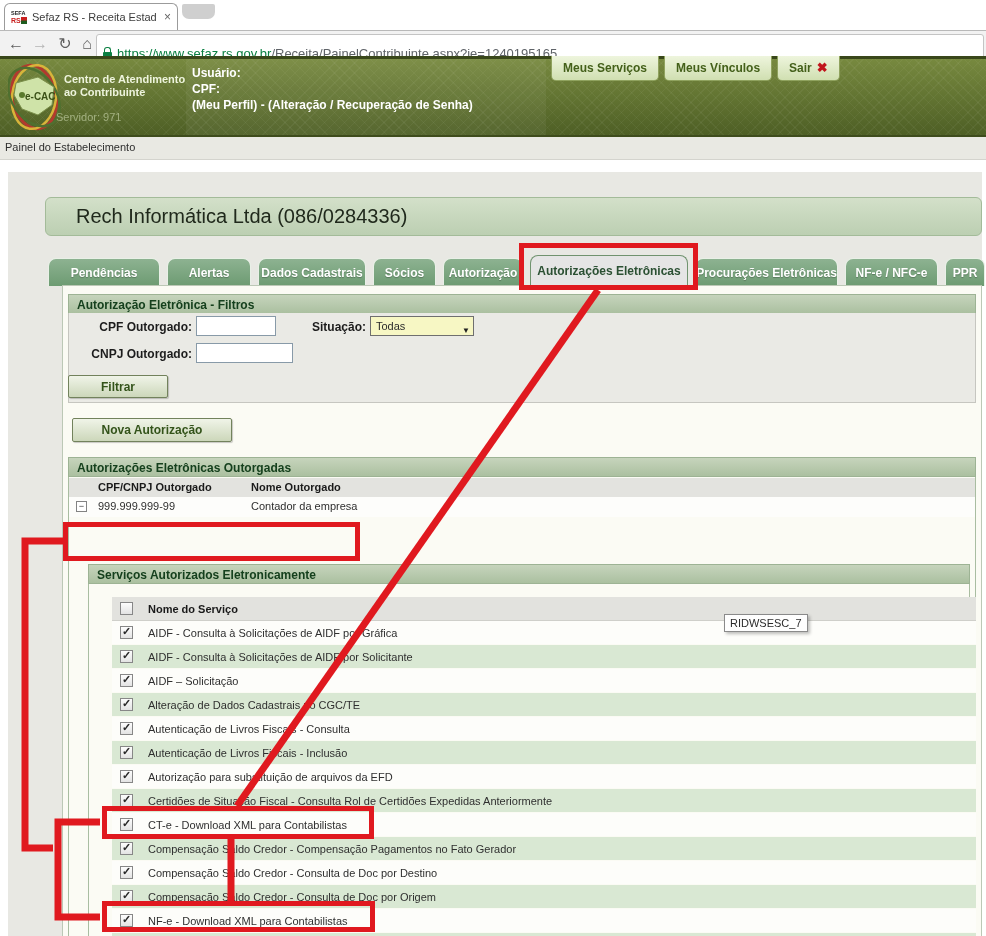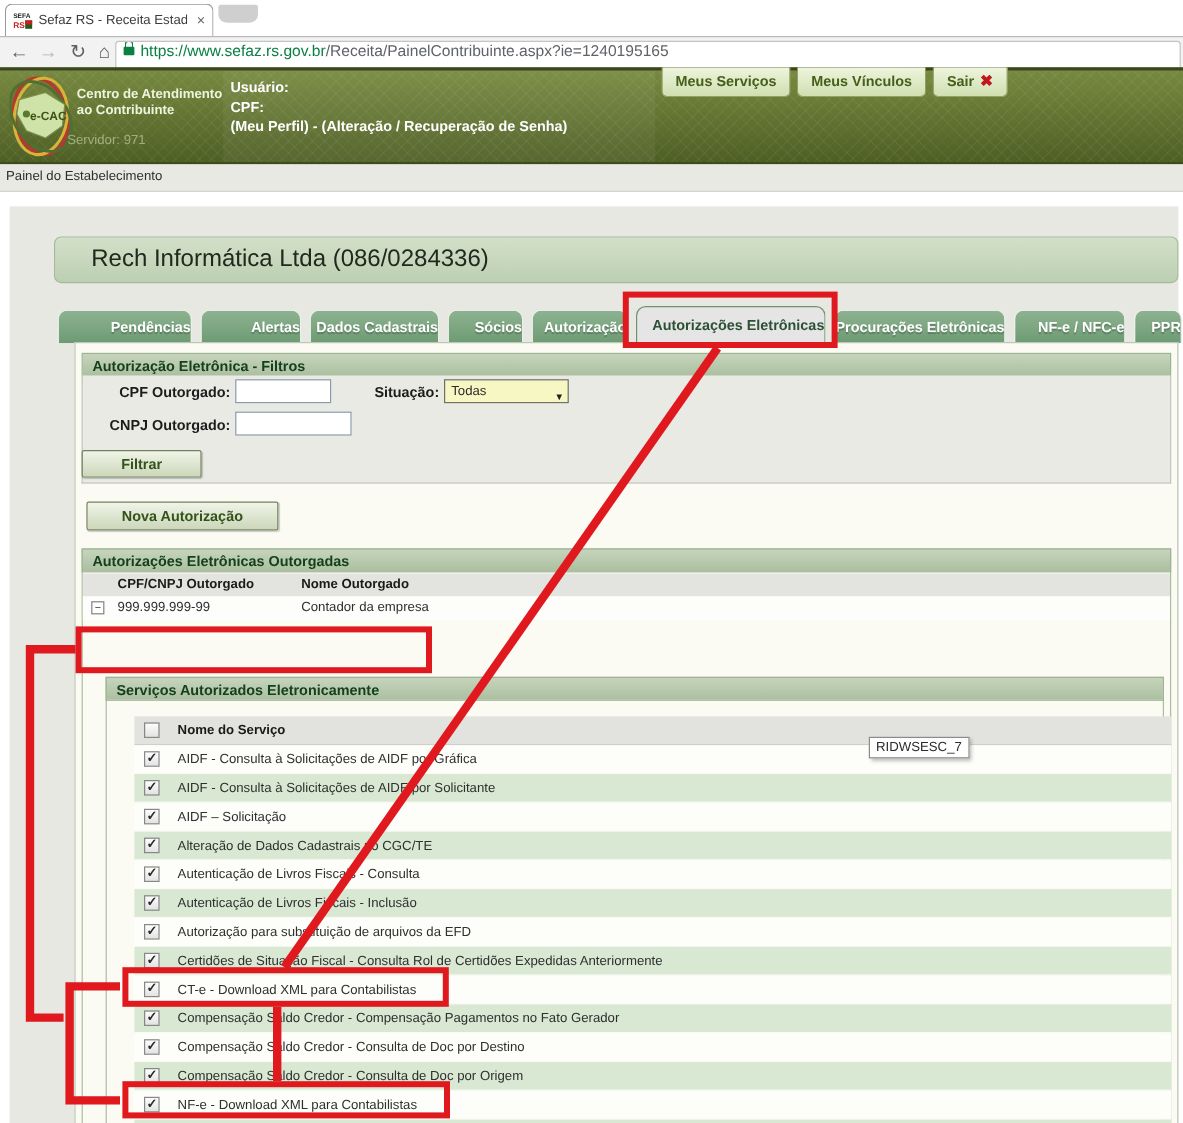--- a/index.html
+++ b/index.html
@@ -11,21 +11,21 @@
   .btab { position:absolute; left:4px; top:3px; width:174px; height:27px; background:#fff;
           border:1px solid #9b9b9b; border-bottom:none; border-radius:6px 6px 0 0;
           display:flex; align-items:center; padding:0 6px; gap:5px; }
   .btab-title { font-size:11px; color:#3c3c3c; white-space:nowrap; overflow:hidden; width:124px; }
   .btab-close { font-size:12px; color:#666; margin-left:auto; line-height:1; }
   .tabstub { position:absolute; left:182px; top:4px; width:33px; height:15px; background:#cfcfcf; border-radius:2px 2px 7px 7px; }
   .toolbar { position:absolute; left:0; top:30px; width:986px; height:26px; background:#f2f2f2; border-top:1px solid #b9b9b9; }
   .navico { position:absolute; top:0; height:26px; line-height:26px; font-size:16px; color:#5f5f5f; text-align:center; width:20px; }
   .navico.dim { color:#b5b5b5; }
   .urlbar { position:absolute; left:96px; top:3px; width:888px; height:38px; background:#fff; border:1px solid #c4c4c4;
-            border-radius:3px; display:flex; align-items:flex-start; padding:0 6px; gap:5px; overflow:hidden; }
+            border-radius:3px; display:flex; align-items:center; padding:0 6px; gap:5px; overflow:hidden; }
   .lock { position:relative; width:9px; height:7px; background:#0b8043; border-radius:1px; margin-top:4px; flex:0 0 auto; }
   .lock::before { content:""; position:absolute; left:1px; top:-5px; width:5px; height:5px;
                   border:1.5px solid #0b8043; border-bottom:none; border-radius:3px 3px 0 0; }
   .url-secure { color:#0b8043; font-size:13px; white-space:nowrap; }
   .url-path { color:#5f6368; font-size:13px; white-space:nowrap; }
 
   
   .gheader { position:absolute; left:0; top:56px; width:986px; height:81px;
     border-top:3px solid #39471a; border-bottom:2px solid #3e4c1c;
     background:
@@ -46,21 +46,21 @@
   
   .breadcrumb { position:absolute; left:0; top:137px; width:986px; height:23px; background:#e9e9e3;
                 border-bottom:1px solid #d4d4ce; font-size:11px; color:#2e2e2e; line-height:21px; padding-left:5px; }
   .pagebg { position:absolute; left:8px; top:172px; width:974px; height:764px; background:#e8e8e3; }
 
   
   .title-banner { position:absolute; left:45px; top:197px; width:937px; height:39px;
     background:linear-gradient(#d3e0c9,#bccfb2); border:1px solid #a3bb99; border-radius:6px;
     font-size:20px; color:#20291c; line-height:37px; padding-left:30px; }
   .tabs { position:absolute; left:48px; top:254px; height:32px; display:flex; align-items:flex-end; gap:7px; }
-  .tab { height:28px; line-height:28px; text-align:right; font-size:12px; font-weight:bold; color:#fff;
+  .tab { height:28px; line-height:28px; text-align:center; font-size:12px; font-weight:bold; color:#fff;
          background:linear-gradient(#8db291,#6d9b72); border:1px solid #e9f0e7; border-bottom:none;
          border-radius:8px 8px 0 0; text-shadow:0 1px 1px rgba(0,0,0,.25); cursor:pointer; overflow:hidden; white-space:nowrap; }
   .tab:nth-child(1){width:112px}.tab:nth-child(2){width:84px}.tab:nth-child(3){width:108px}
   .tab:nth-child(4){width:63px}.tab:nth-child(5){width:80px}.tab:nth-child(6){width:158px}
   .tab:nth-child(7){width:143px}.tab:nth-child(8){width:93px}.tab:nth-child(9){width:40px}
   .tab.active { height:31px; line-height:31px; background:#e5e5e5; color:#2b5033;
                 border:1px solid #70936f; border-bottom:none; text-shadow:none; }
 
   .content-panel { position:absolute; left:62px; top:285px; width:920px; height:651px;
                    background:#fbfbf4; border:1px solid #bcc8b6; border-bottom:none; }

